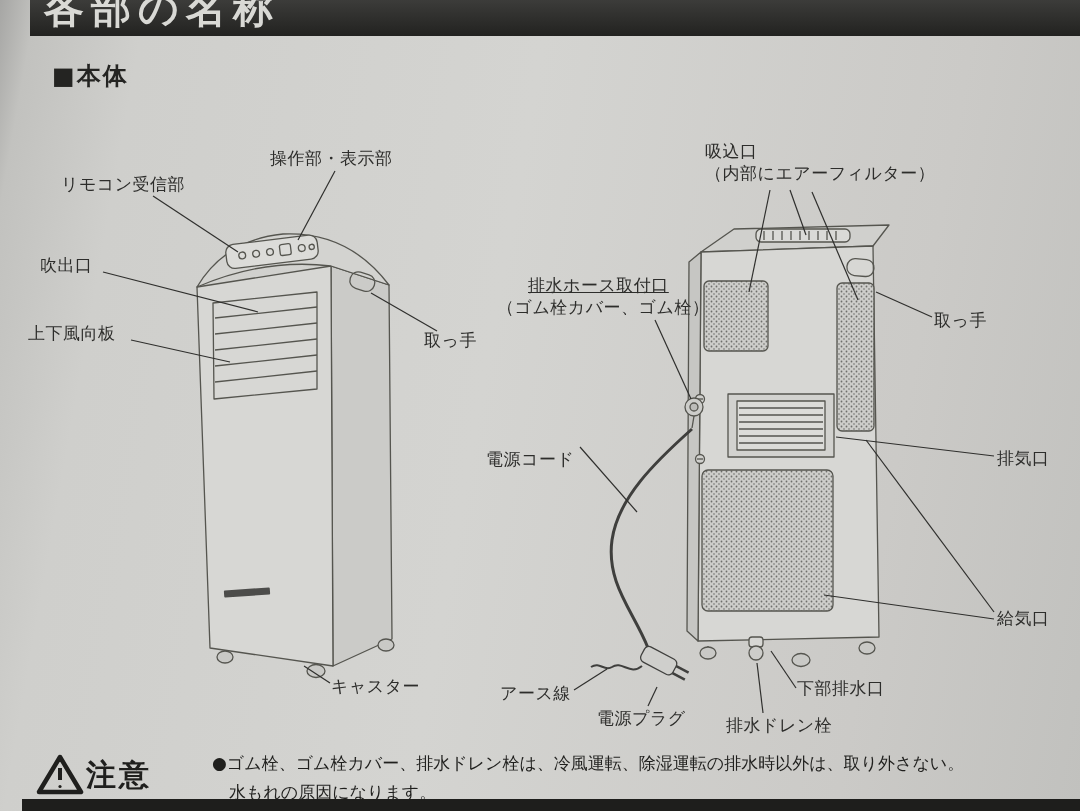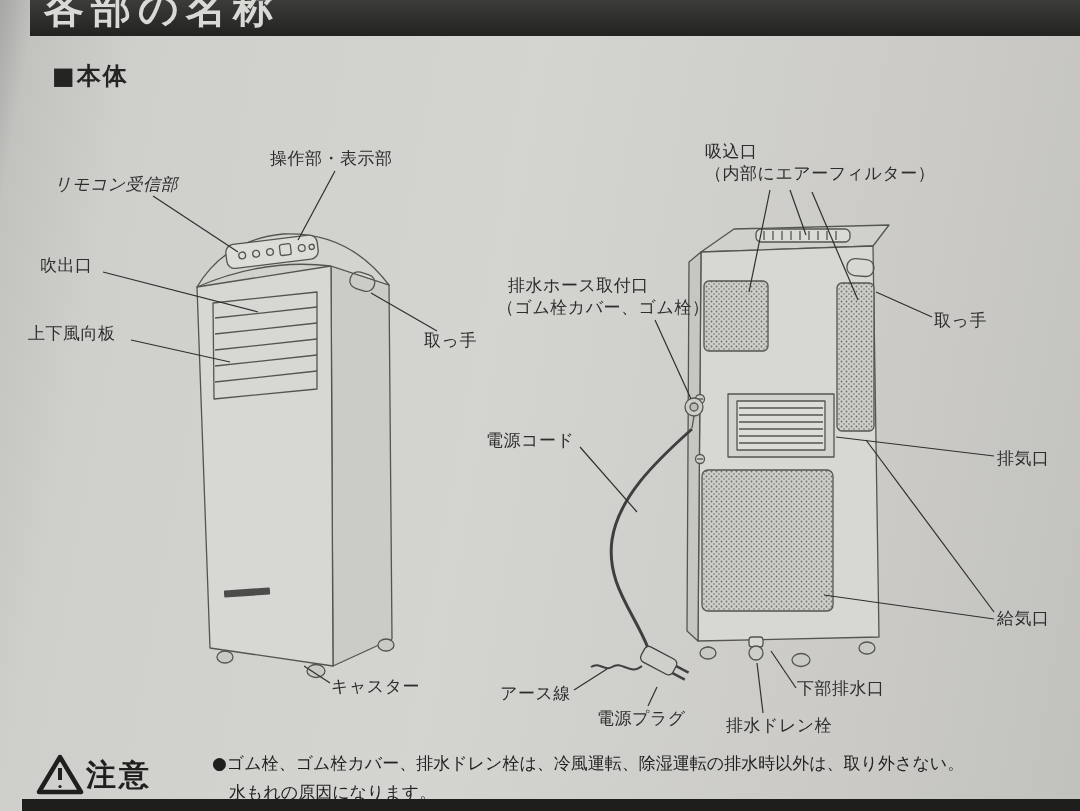--- a/index.html
+++ b/index.html
@@ -201,32 +201,32 @@
     <g stroke="#1f1f1d" stroke-width="4.5" fill="none" stroke-linejoin="round">
       <path d="M60,757 L81,792 L39,792 Z"></path>
       <line x1="60" y1="768" x2="60" y2="780" stroke-width="4"></line>
       <circle cx="60" cy="786.5" r="1.6" fill="#1f1f1d" stroke="none"></circle>
     </g>
   </svg>
 
   <div class="brand-smudge"></div>
 
   <div class="lbl" style="left:270px; top:147px;">操作部・表示部</div>
-  <div class="lbl" style="left:54px; top:173px;font-style:italic;">リモコン受信部</div>
+  <div class="lbl" style="left:61px; top:173px;">リモコン受信部</div>
   <div class="lbl" style="left:40px; top:254px;">吹出口</div>
   <div class="lbl" style="left:28px; top:322px;">上下風向板</div>
   <div class="lbl" style="left:424px; top:329px;">取っ手</div>
   <div class="lbl" style="left:331px; top:675px;">キャスター</div>
 
   <div class="lbl" style="left:705px; top:140px;">吸込口</div>
   <div class="lbl" style="left:705px; top:162px;">（内部にエアーフィルター）</div>
-  <div class="lbl" style="left:508px; top:274px;">排水ホース取付口</div>
+  <div class="lbl" style="left:528px; top:274px;text-decoration:underline;">排水ホース取付口</div>
   <div class="lbl" style="left:497px; top:296px;">（ゴム栓カバー、ゴム栓）</div>
   <div class="lbl" style="left:934px; top:309px;">取っ手</div>
-  <div class="lbl" style="left:486px; top:429px;text-align:center;">電源コード</div>
+  <div class="lbl" style="left:486px; top:448px;text-align:center;">電源コード</div>
   <div class="lbl" style="left:997px; top:447px;">排気口</div>
   <div class="lbl" style="left:997px; top:607px;">給気口</div>
   <div class="lbl" style="left:500px; top:682px;">アース線</div>
   <div class="lbl" style="left:597px; top:707px;text-align:right;">電源プラグ</div>
   <div class="lbl" style="left:726px; top:714px;">排水ドレン栓</div>
   <div class="lbl" style="left:797px; top:677px;">下部排水口</div>
 
   <div class="caution-label">注意</div>
   <div class="caution-text1">●ゴム栓、ゴム栓カバー、排水ドレン栓は、冷風運転、除湿運転の排水時以外は、取り外さない。</div>
   <div class="caution-text2">水もれの原因になります。</div>

